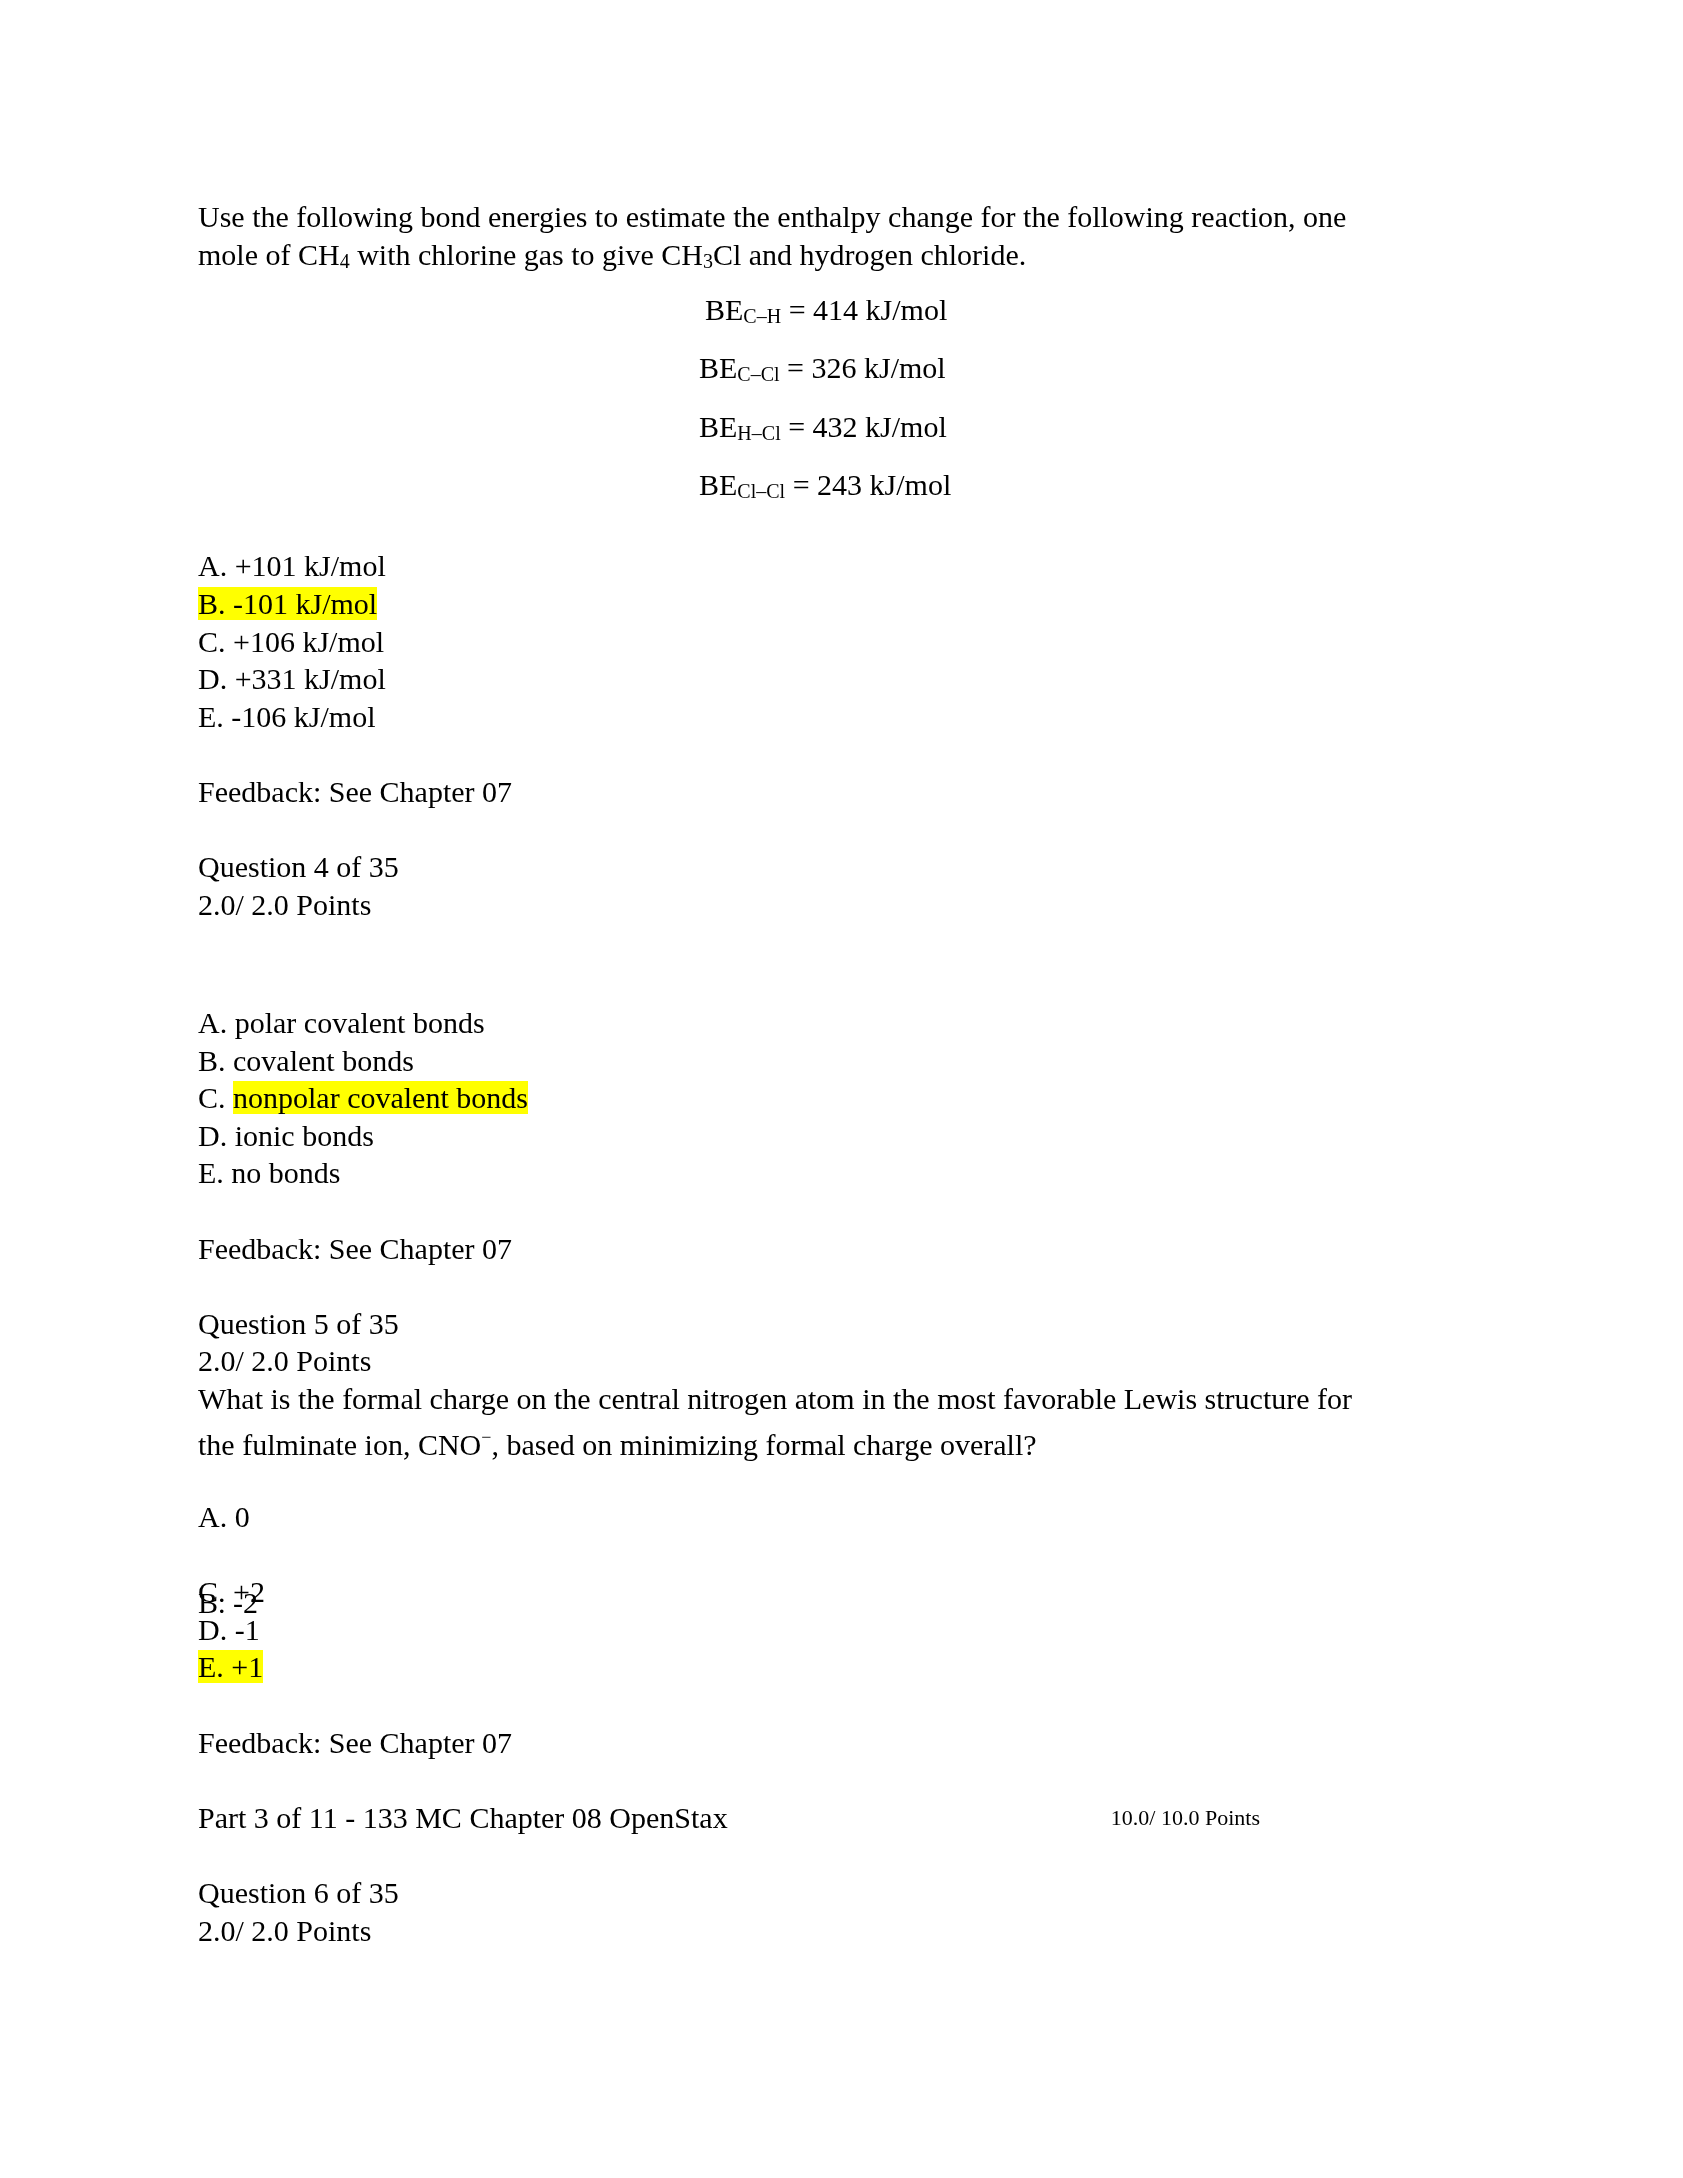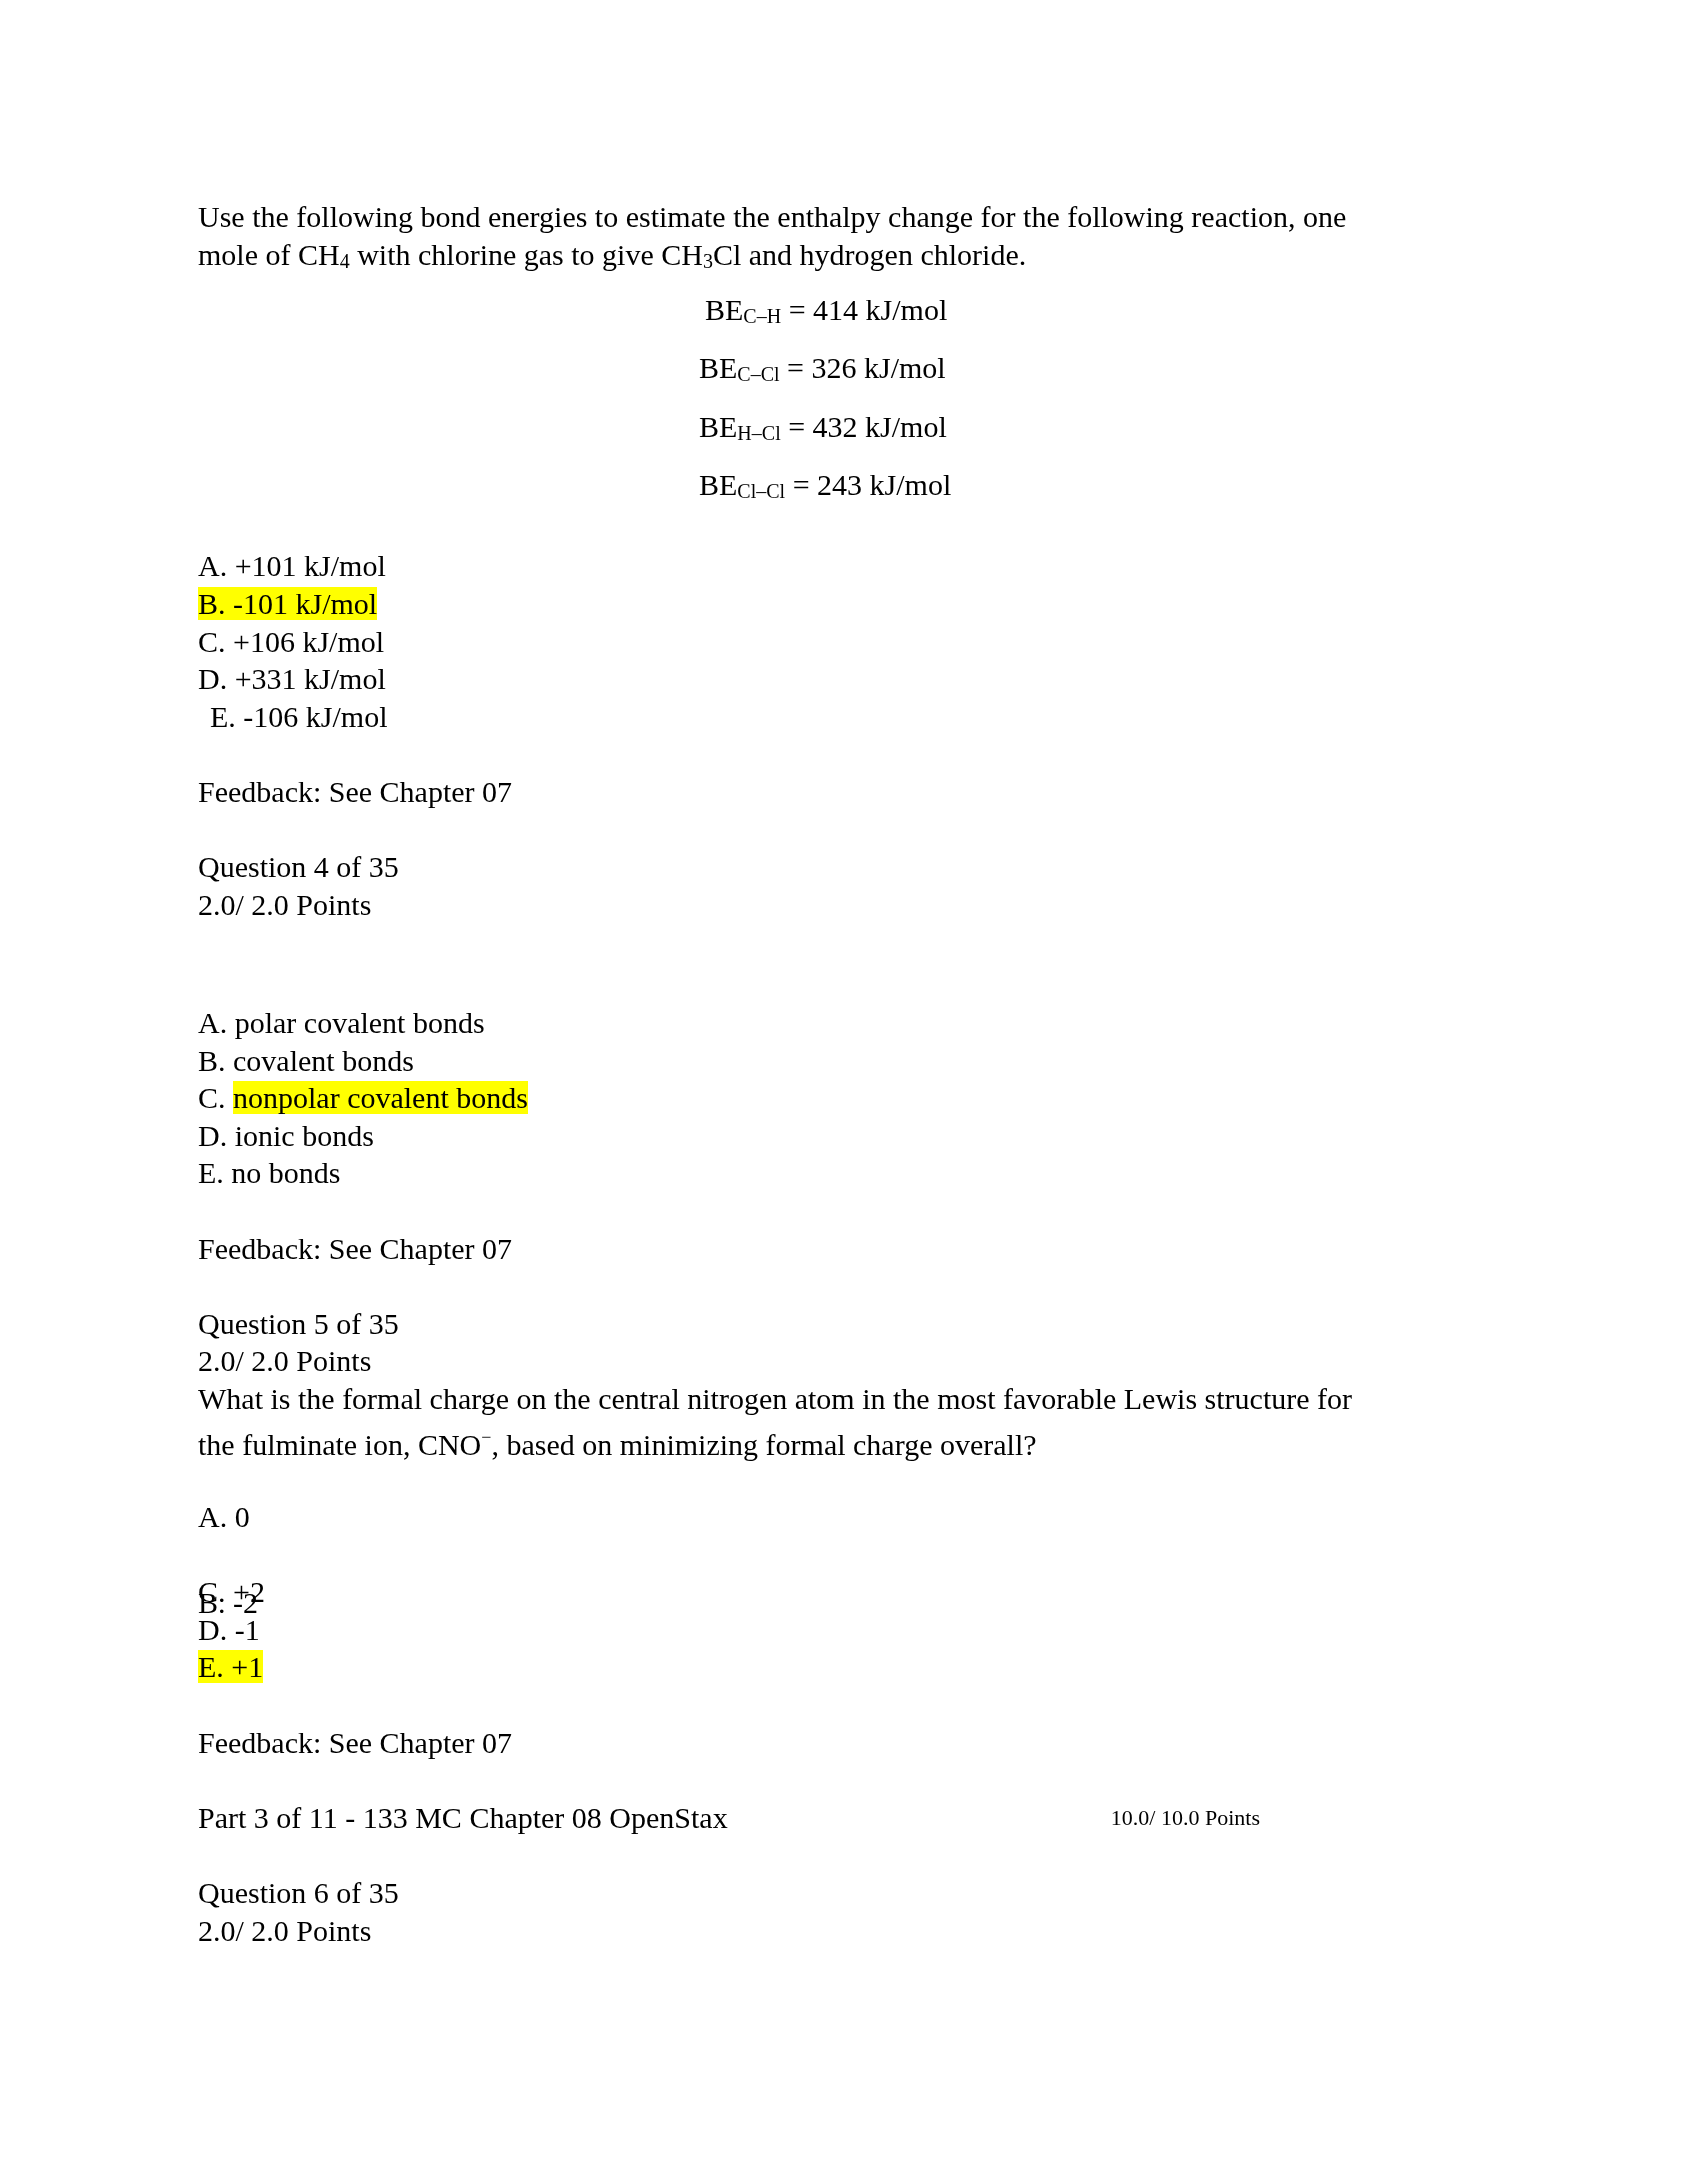--- a/index.html
+++ b/index.html
@@ -73,21 +73,21 @@
     <span>BE</span><span class="sub">H–Cl</span><span> = 432  kJ/mol</span>
   </div>
   <div class="be" style="left:699px; top:466px;">
     <span>BE</span><span class="sub">Cl–Cl</span><span> = 243 kJ/mol</span>
   </div>
 
   <div class="line" style="top:547px;"><span>A. +101 kJ/mol</span></div>
   <div class="line" style="top:585px;"><span class="hl">B. -101 kJ/mol</span></div>
   <div class="line" style="top:623px;font-family:Liberation Serif, serif;"><span>C. +106 kJ/mol</span></div>
   <div class="line" style="top:660px;"><span>D. +331 kJ/mol</span></div>
-  <div class="line" style="top:698px;margin-left:12px;"><span>E. -106 kJ/mol</span></div>
+  <div class="line" style="top:698px;"><span>E. -106 kJ/mol</span></div>
 
   <div class="line" style="top:773px;">Feedback: See Chapter 07</div>
 
   <div class="line" style="top:848px;">Question 4 of 35</div>
   <div class="line" style="top:886px;">2.0/ 2.0 Points</div>
 
   <div class="line" style="top:1004px;"><span>A. </span><span>polar covalent bonds</span></div>
   <div class="line" style="top:1042px;"><span>B. </span><span>covalent bonds</span></div>
   <div class="line" style="top:1079px;"><span>C. </span><span class="hl">nonpolar covalent bonds</span></div>
   <div class="line" style="top:1117px;"><span>D. </span><span>ionic bonds</span></div>

